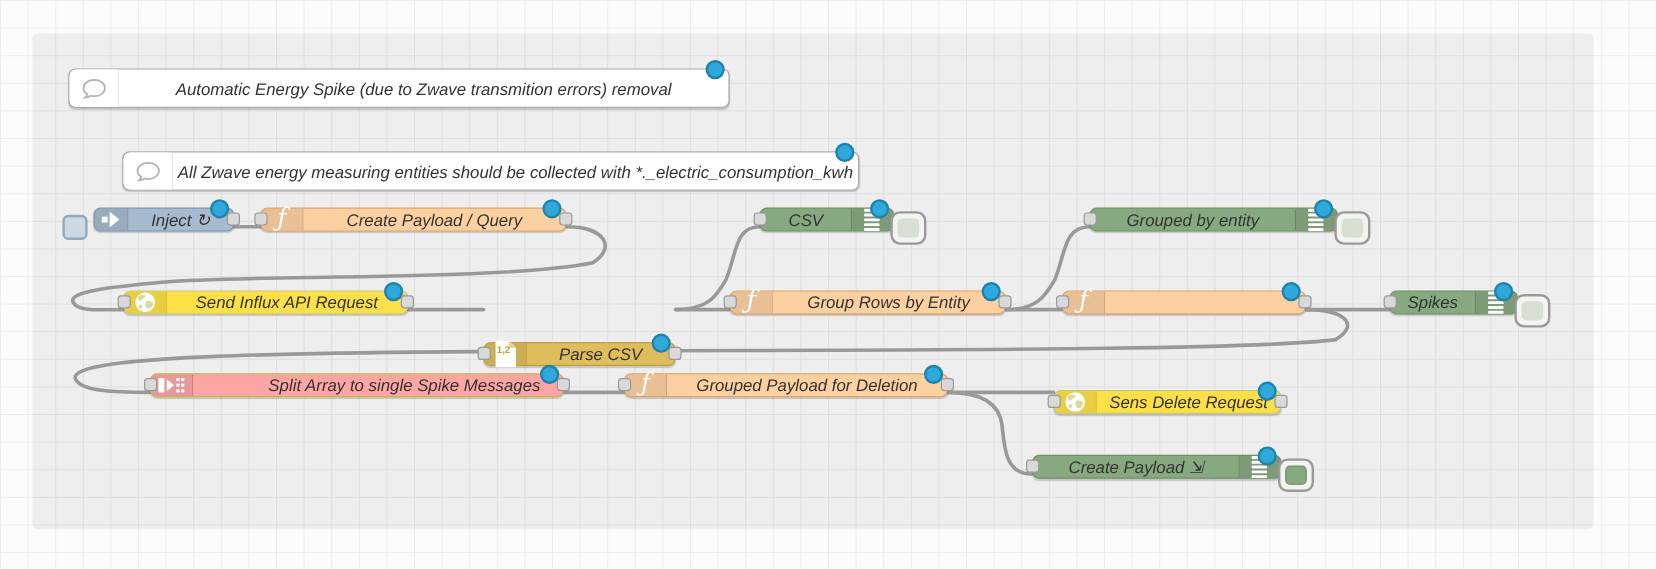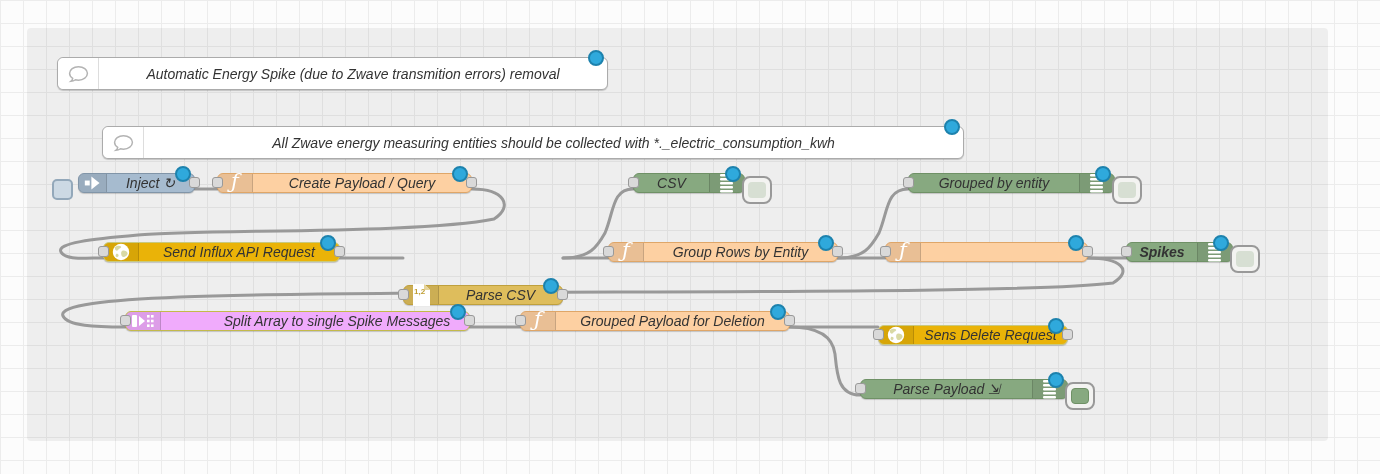--- a/index.html
+++ b/index.html
@@ -29,23 +29,23 @@
     font-style:italic;font-size:14px;color:#333;white-space:nowrap;padding:0 8px;
     overflow:hidden;
   }
   .strip{width:34px;display:flex;align-items:center;justify-content:center;background:rgba(0,0,0,0.08);flex:none;}
   .strip.left{border-right:1px solid rgba(0,0,0,0.14);border-radius:5px 0 0 5px;}
   .strip.right{border-left:1px solid rgba(0,0,0,0.14);border-radius:0 5px 5px 0;}
 
   .inject   {background:#a6bbcf;border-color:#8195a8;}
   .function {background:#fdd0a2;border-color:#dfa668;}
   .debug    {background:#87a980;border-color:#6f9166;justify-content:space-between;}
-  .http     {background:#eab308;border-color:#c9c97e;}
+  .http     {background:#fde047;border-color:#c9c97e;}
   .csvnode  {background:#debd5c;border-color:#bfa03d;margin-top:43px;}
-  .splitnode{background:#f0abfc;border-color:#c3ba4b;gap:44px;}
+  .splitnode{background:#fca5a5;border-color:#c3ba4b;gap:44px;}
   .comment  {background:#ffffff;border-color:#ababab;height:33px;}
   .comment .strip{width:40px;background:#fff;border-right:1px solid #ddd;border-radius:6px 0 0 6px;}
 
   .port{
     position:absolute;width:11px;height:11px;background:#d9d9d9;border:1px solid #999;
     border-radius:3px;top:50%;margin-top:-6px;box-sizing:border-box;
   }
   .port.in{left:-6px;}
   .port.out{right:-6px;}
 
@@ -90,21 +90,21 @@
 <div class="node comment" style="left:57px;top:57px;width:551px;">
   <div class="strip left">
     <svg width="21" height="18" viewBox="0 0 20 17">
         <path d="M10 1.5 C5.3 1.5 1.5 4.3 1.5 7.8 C1.5 9.8 2.7 11.5 4.5 12.6 C4.3 13.7 3.7 14.7 2.7 15.5 C4.5 15.4 6 14.8 7.1 14 C8 14.3 9 14.4 10 14.4 C14.7 14.4 18.5 11.5 18.5 7.8 C18.5 4.3 14.7 1.5 10 1.5 Z" fill="#ffffff" stroke="#b3b3b3" stroke-width="1.4"></path>
       </svg>
   </div>
   <div class="nlabel">Automatic Energy Spike (due to Zwave transmition errors) removal</div>
   <span class="dot"></span>
 </div>
 
-<div class="node comment" style="left:102px;top:126px;width:862px;">
+<div class="node comment" style="left:102px;top:126px;width:614px;">
   <div class="strip left">
     <svg width="21" height="18" viewBox="0 0 20 17">
         <path d="M10 1.5 C5.3 1.5 1.5 4.3 1.5 7.8 C1.5 9.8 2.7 11.5 4.5 12.6 C4.3 13.7 3.7 14.7 2.7 15.5 C4.5 15.4 6 14.8 7.1 14 C8 14.3 9 14.4 10 14.4 C14.7 14.4 18.5 11.5 18.5 7.8 C18.5 4.3 14.7 1.5 10 1.5 Z" fill="#ffffff" stroke="#b3b3b3" stroke-width="1.4"></path>
       </svg>
   </div>
   <div class="nlabel">All Zwave energy measuring entities should be collected with *._electric_consumption_kwh</div>
   <span class="dot"></span>
 </div>
 
 <div class="inject-btn"></div>
@@ -214,21 +214,21 @@
 
 <div class="node function" style="left:885px;top:242px;width:203px;">
   <div class="strip left">
       <span class="ficon">ƒ</span>
     </div>
   <span class="port in"></span>
   <span class="port out"></span>
   <span class="dot"></span>
 </div>
 
-<div class="node debug" style="left:1126px;top:242px;width:107px;font-weight:bold;">
+<div class="node debug" style="left:1158px;top:242px;width:107px;">
   <div class="nlabel">Spikes</div>
   <div class="strip right">
     <svg width="16" height="20" viewBox="0 0 16 20">
         <g fill="#fff">
           <rect x="1" y="1" width="13" height="2.4" rx="1"></rect>
           <rect x="1" y="5" width="13" height="2.4" rx="1"></rect>
           <rect x="1" y="9" width="13" height="2.4" rx="1"></rect>
           <rect x="1" y="13" width="13" height="2.4" rx="1"></rect>
           <rect x="1" y="17" width="13" height="2.4" rx="1"></rect>
         </g>
@@ -283,21 +283,21 @@
         </g>
       </svg>
   </div>
   <div class="nlabel">Sens Delete Request</div>
   <span class="port in"></span>
   <span class="port out"></span>
   <span class="dot"></span>
 </div>
 
 <div class="node debug" style="left:860px;top:379px;width:208px;">
-  <div class="nlabel">Parse Payload ⇲</div>
+  <div class="nlabel">Create Payload ⇲</div>
   <div class="strip right">
     <svg width="16" height="20" viewBox="0 0 16 20">
         <g fill="#fff">
           <rect x="1" y="1" width="13" height="2.4" rx="1"></rect>
           <rect x="1" y="5" width="13" height="2.4" rx="1"></rect>
           <rect x="1" y="9" width="13" height="2.4" rx="1"></rect>
           <rect x="1" y="13" width="13" height="2.4" rx="1"></rect>
           <rect x="1" y="17" width="13" height="2.4" rx="1"></rect>
         </g>
       </svg>

